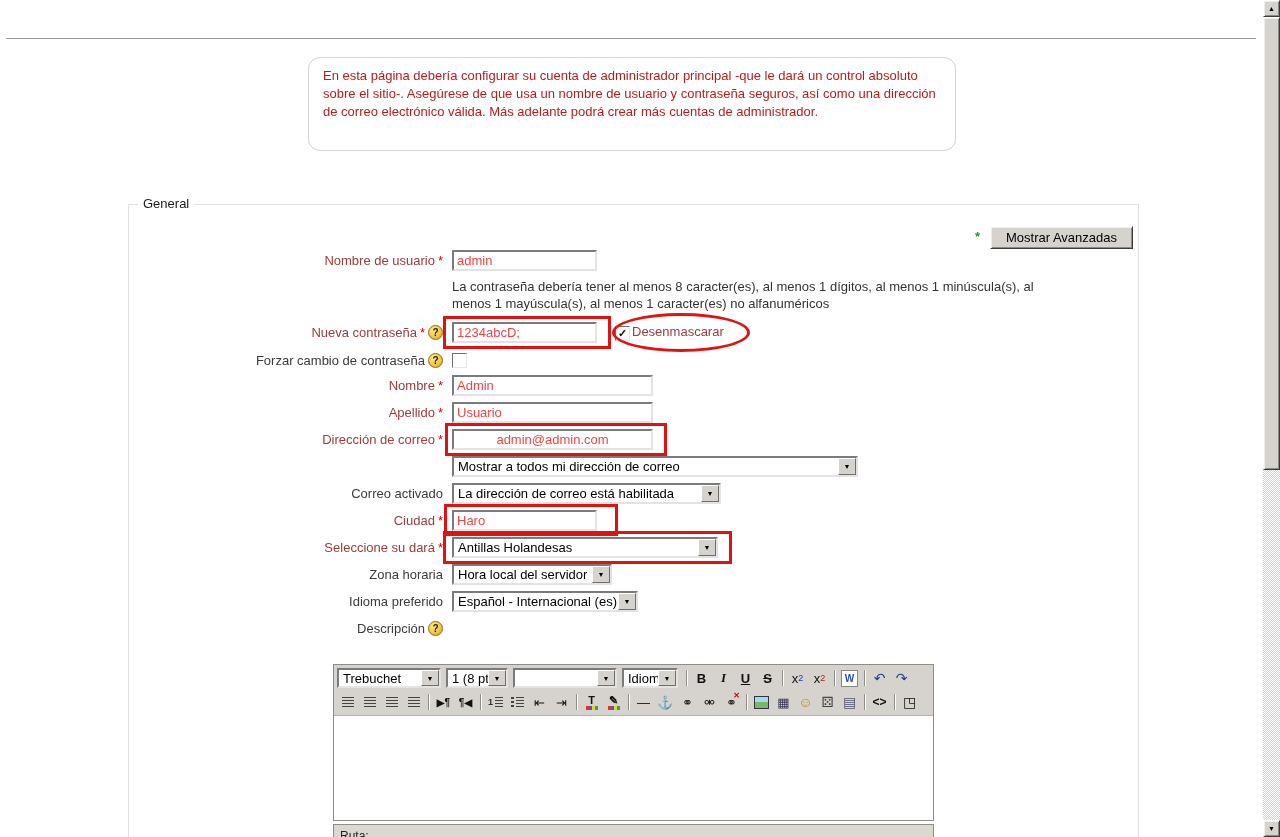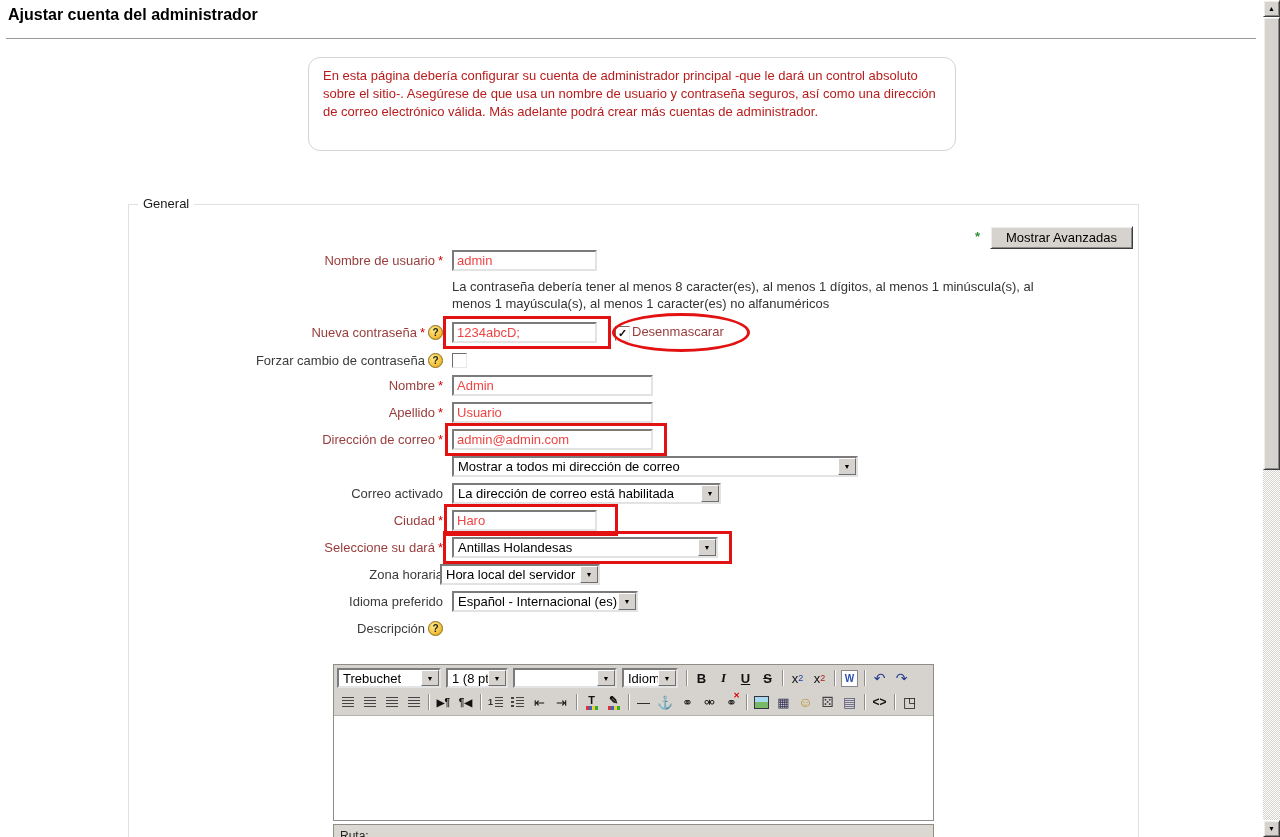--- a/index.html
+++ b/index.html
@@ -96,21 +96,20 @@
         display:flex;align-items:center;justify-content:center;font-size:7px;color:#000;}
   .sthumb{position:absolute;left:0;top:17px;width:17px;height:453px;box-sizing:border-box;background:#d6d3ce;
         border:1px solid;border-color:#fff #3c3c3c #3c3c3c #fff;
         box-shadow:inset 1px 1px 0 #efede8,inset -1px -1px 0 #8a8a8a;}
 </style>
 </head>
 <body>
 
 <div class="screen">
 
-  <h1 class="page-title">Ajustar cuenta del administrador</h1>
   <div class="title-rule"></div>
 
   <div class="intro">
     <span>En esta página debería configurar su cuenta de administrador principal -que le dará un control absoluto sobre el sitio-. Asegúrese de que usa un nombre de usuario y contraseña seguros, así como una dirección de correo electrónico válida. Más adelante podrá crear más cuentas de administrador.</span>
   </div>
 
   <div class="fieldset"></div>
   <span class="legend">General</span>
 
   <span class="gstar">*</span>
@@ -156,21 +155,21 @@
   <div class="lbl req" style="top:402px;">
     <span>Apellido</span>
       <span class="star">*</span>
   </div>
   <input class="tin" style="left: 452px; top: 402px; width: 201px;" value="Usuario">
 
   <div class="lbl req" style="top:429px;">
     <span>Dirección de correo</span>
       <span class="star">*</span>
   </div>
-  <input class="tin" style="left: 452px; top: 429px; width: 201px;" value="admin@admin.com">
+  <input class="tin" style="left: 452px; top: 429px; width: 201px; text-align: center;" value="admin@admin.com">
   <div class="ann-rect" style="left:445px;top:423px;width:216px;height:27px;"></div>
 
   <div class="combo" style="left:452px;top:456px;width:406px;">
     <span class="ctext">Mostrar a todos mi dirección de correo</span>
     <span class="cbtn">
         <span>▼</span>
       </span>
   </div>
 
   <div class="lbl" style="top:483px;">
@@ -198,21 +197,21 @@
     <span class="ctext">Antillas Holandesas</span>
     <span class="cbtn">
         <span>▼</span>
       </span>
   </div>
   <div class="ann-rect" style="left:443px;top:531px;width:283px;height:27px;"></div>
 
   <div class="lbl" style="top:564px;">
     <span>Zona horaria</span>
   </div>
-  <div class="combo" style="left:440px;top:564px;width:160px;justify-content:flex-end;">
+  <div class="combo" style="left:452px;top:564px;width:160px;justify-content:flex-end;">
     <span class="ctext">Hora local del servidor</span>
     <span class="cbtn">
         <span>▼</span>
       </span>
   </div>
 
   <div class="lbl" style="top:591px;">
     <span>Idioma preferido</span>
   </div>
   <div class="combo" style="left:452px;top:591px;width:186px;">

